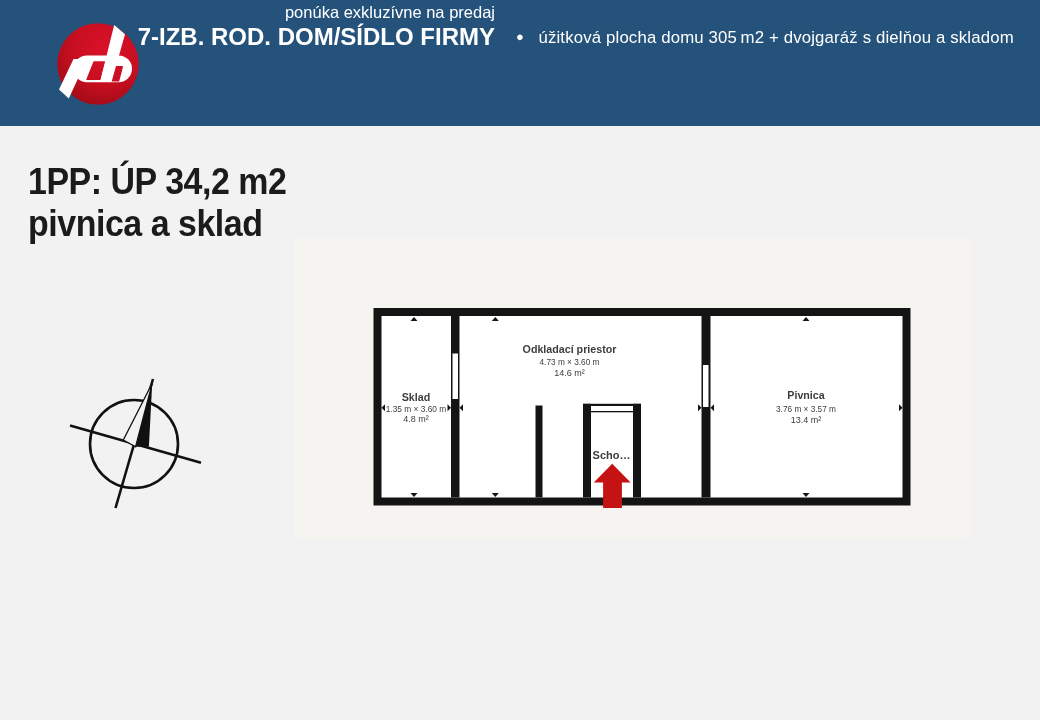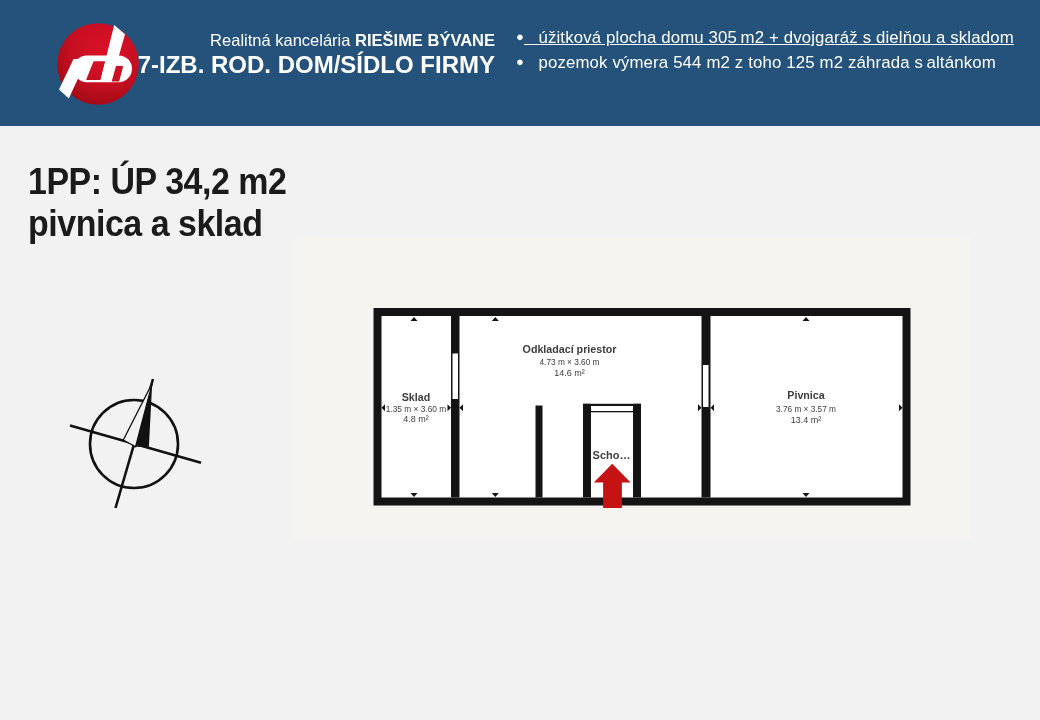--- a/index.html
+++ b/index.html
@@ -32,31 +32,30 @@
     <path d="M113.4,66.8 L122.3,66.8 L118.6,80.9 L109.8,80.9 Z" fill="url(#lg)" stroke="url(#lg)" stroke-width="1.4" stroke-linejoin="round"></path>
   </g>
 
   <polygon points="114.2,25 125,34.2 111.5,82 100,82" fill="#fff"></polygon>
 
   <polygon points="73.5,59 87,59 68.8,98.5 59,89.5" fill="#fff"></polygon>
 </svg>
 
 <div class="abs" style="left:100px;top:0;width:395px;text-align:right;color:#fff;">
 
-  <div style="font-size:16.5px;line-height:24px;margin-top:28px;">Realitná kancelária <b>RIEŠIME BÝVANE</b></div>
 
+  <div style="font-size:16.5px;line-height:24px;">ponúka exkluzívne na predaj</div>
 
   <div style="font-size:24px;font-weight:bold;line-height:26px;">7-IZB. ROD. DOM/SÍDLO FIRMY</div>
 </div>
 
 <div class="abs" style="left:516px;top:0;color:#fff;">
 
-  <div style="font-size:16.8px;letter-spacing:0.15px;line-height:23.5px;margin-top:26px;text-decoration:underline;"><span style="display:inline-block;transform:translateY(-2.5px);font-size:13px;">●</span>&nbsp;&nbsp; úžitková plocha domu 305 m2 + dvojgaráž s dielňou a skladom</div>
+  <div style="font-size:16.8px;letter-spacing:0.15px;line-height:23.5px;margin-top:26px;"><span style="display:inline-block;transform:translateY(-2.5px);font-size:13px;">●</span>&nbsp;&nbsp; úžitková plocha domu 305 m2 + dvojgaráž s dielňou a skladom</div>
 
-  <div style="font-size:16.8px;letter-spacing:0.15px;line-height:23.5px;"><span style="display:inline-block;transform:translateY(-2.5px);font-size:13px;">●</span>&nbsp;&nbsp; pozemok výmera 544 m2 z toho 125 m2 záhrada s altánkom</div>
 
 </div>
 
 <div class="abs" style="left:28px;top:161px;font-size:37px;font-weight:bold;color:#1b1b1b;line-height:42px;letter-spacing:-0.5px;transform:scaleX(0.917);transform-origin:0 0;white-space:nowrap;">1PP: ÚP 34,2 m2<br>pivnica a sklad</div>
 
 <div class="abs" style="left:294px;top:238px;width:677px;height:301px;background:#f5f4f1;"></div>
 
 <svg class="abs" style="left:360px;top:295px;" width="560" height="230" viewBox="360 295 560 230">
 
   <rect x="375" y="310" width="534" height="194" fill="#ffffff"></rect>

